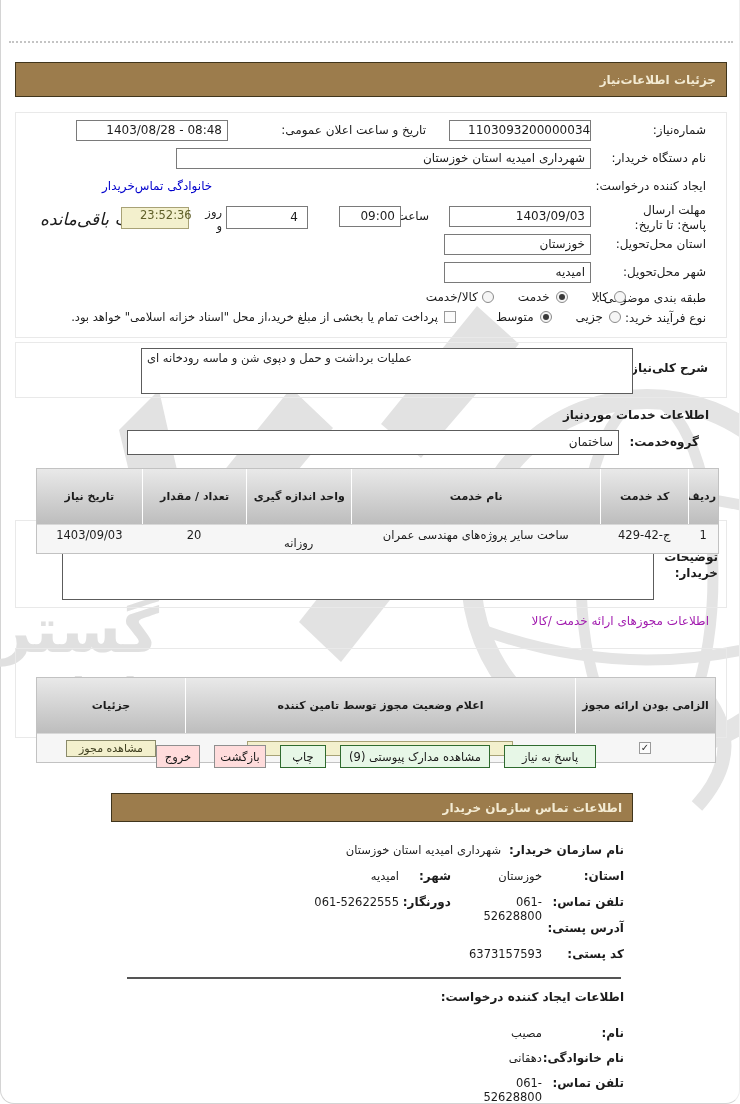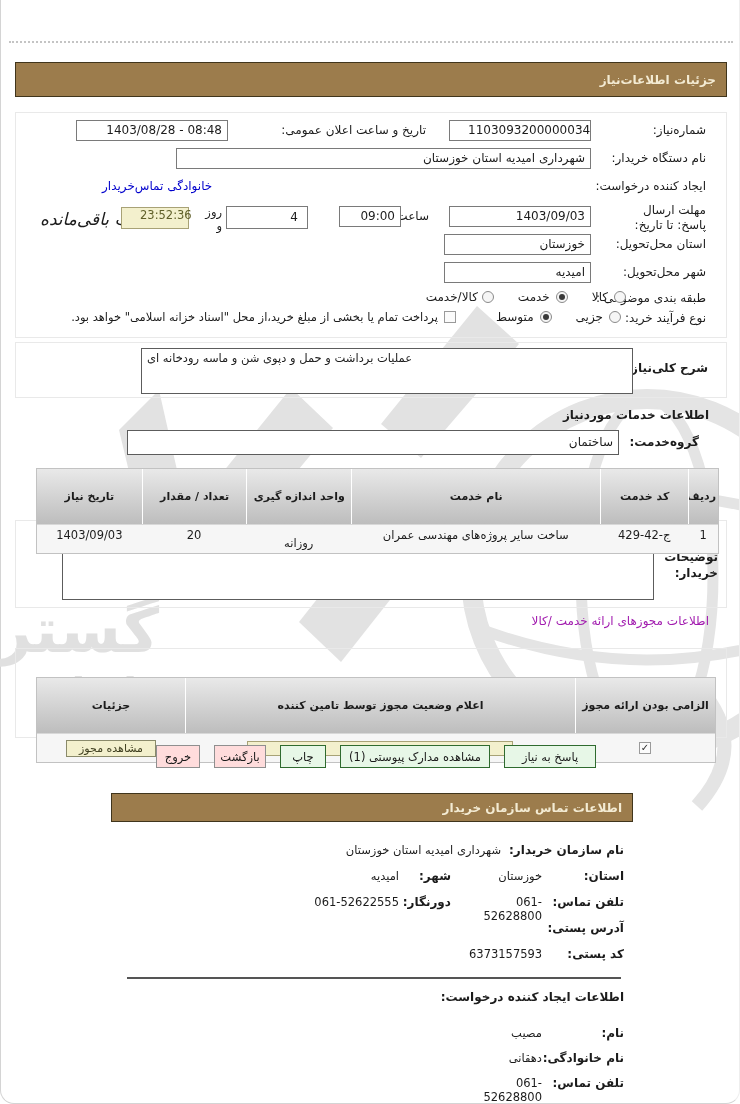--- a/index.html
+++ b/index.html
@@ -187,21 +187,21 @@
         </span>
         <span class="td flexr" style="width:148px;justify-content:center;display:flex;">
           <span class="ybtn" style="width:90px;">مشاهده مجوز</span>
         </span>
       </div>
     </div>
   </div>
 
   <div class="abs flexr z1" style="top:745px;right:143px;gap:14px;">
     <span class="btn green" style="min-width:92px;">پاسخ به نیاز</span>
-    <span class="btn green" style="min-width:150px;">مشاهده مدارک پیوستی (1)</span>
+    <span class="btn green" style="min-width:150px;">مشاهده مدارک پیوستی (9)</span>
     <span class="btn green" style="min-width:46px;">چاپ</span>
     <span class="btn pink" style="min-width:52px;">بازگشت</span>
     <span class="btn pink" style="min-width:44px;">خروج</span>
   </div>
 
   <div class="abs bar z1" style="top:793px;left:110px;width:522px;height:29px;">
     <span>اطلاعات تماس سازمان خریدار</span>
   </div>
 
   <div class="abs flexr z1" style="top:843px;right:115px;gap:8px;">

